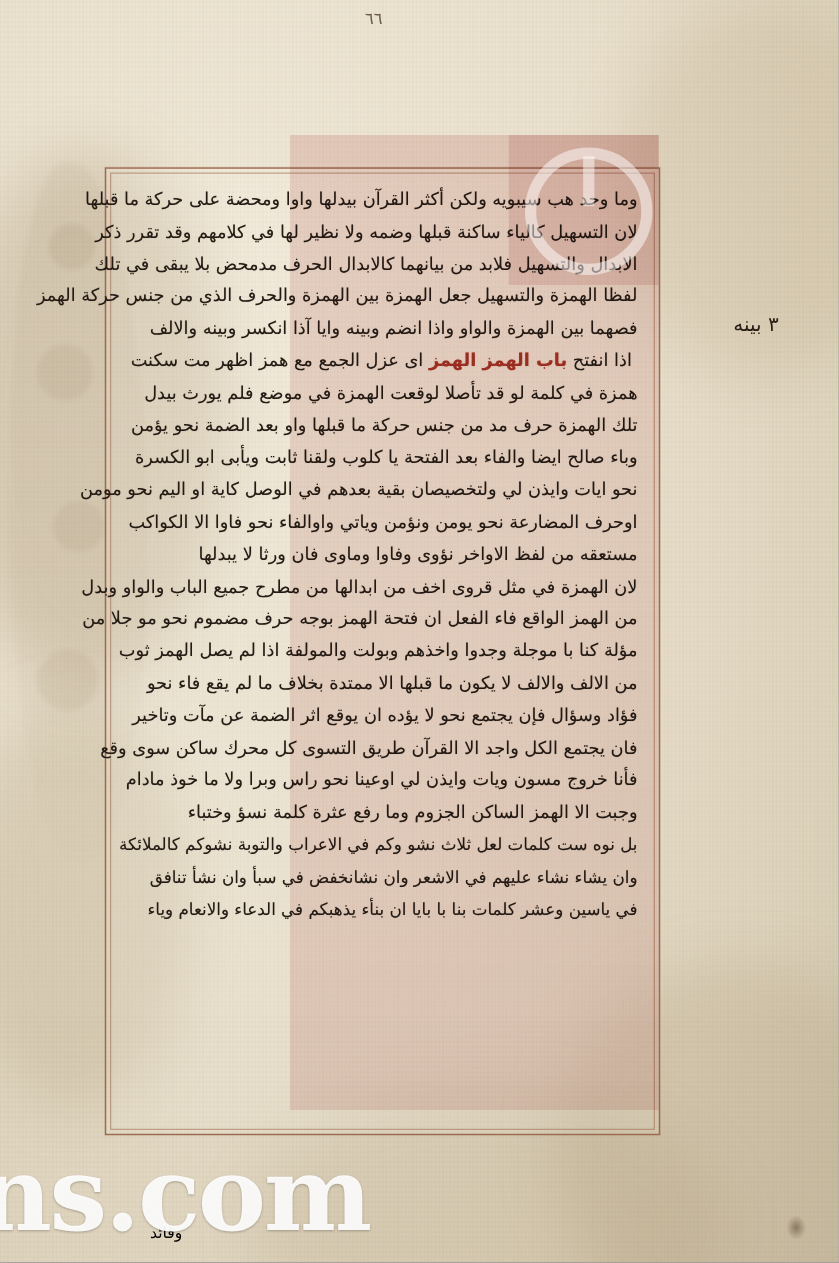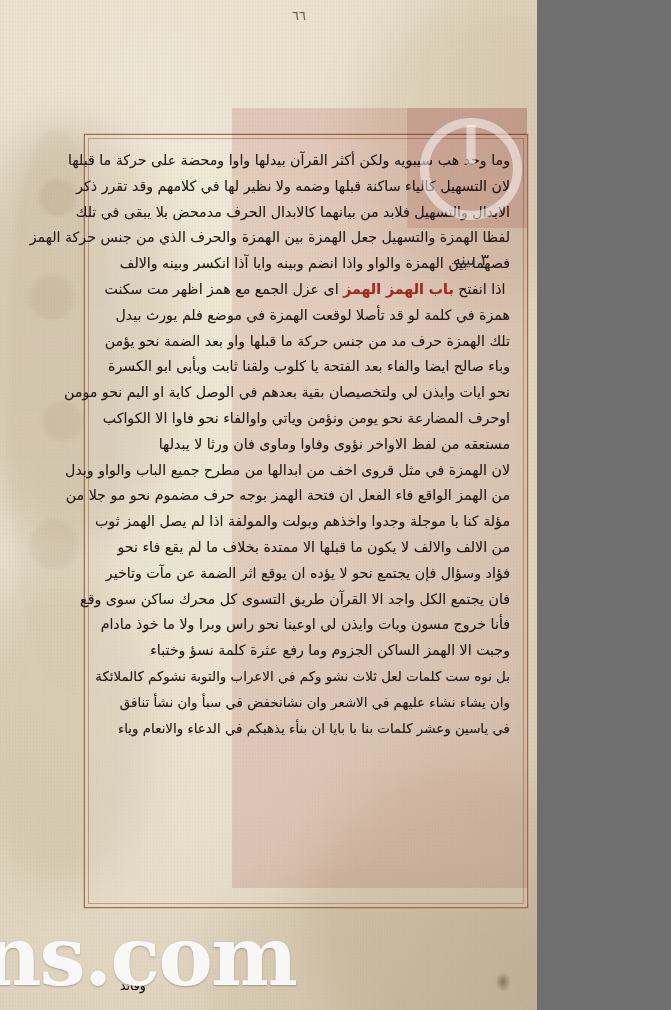--- a/index.html
+++ b/index.html
@@ -5,21 +5,21 @@
   html, body {
     margin: 0;
     padding: 0;
     background: #6f6f6f;
   }
   body {
     font-family: "DejaVu Sans", sans-serif;
   }
   .page {
     position: relative;
-    width: 537px;
+    width: 671px;
     height: 1010px;
     overflow: hidden;
     background: #d8cfbc;
     text-decoration: underline;
   }
   
   .paper {
     position: absolute;
     inset: 0;
     background:

